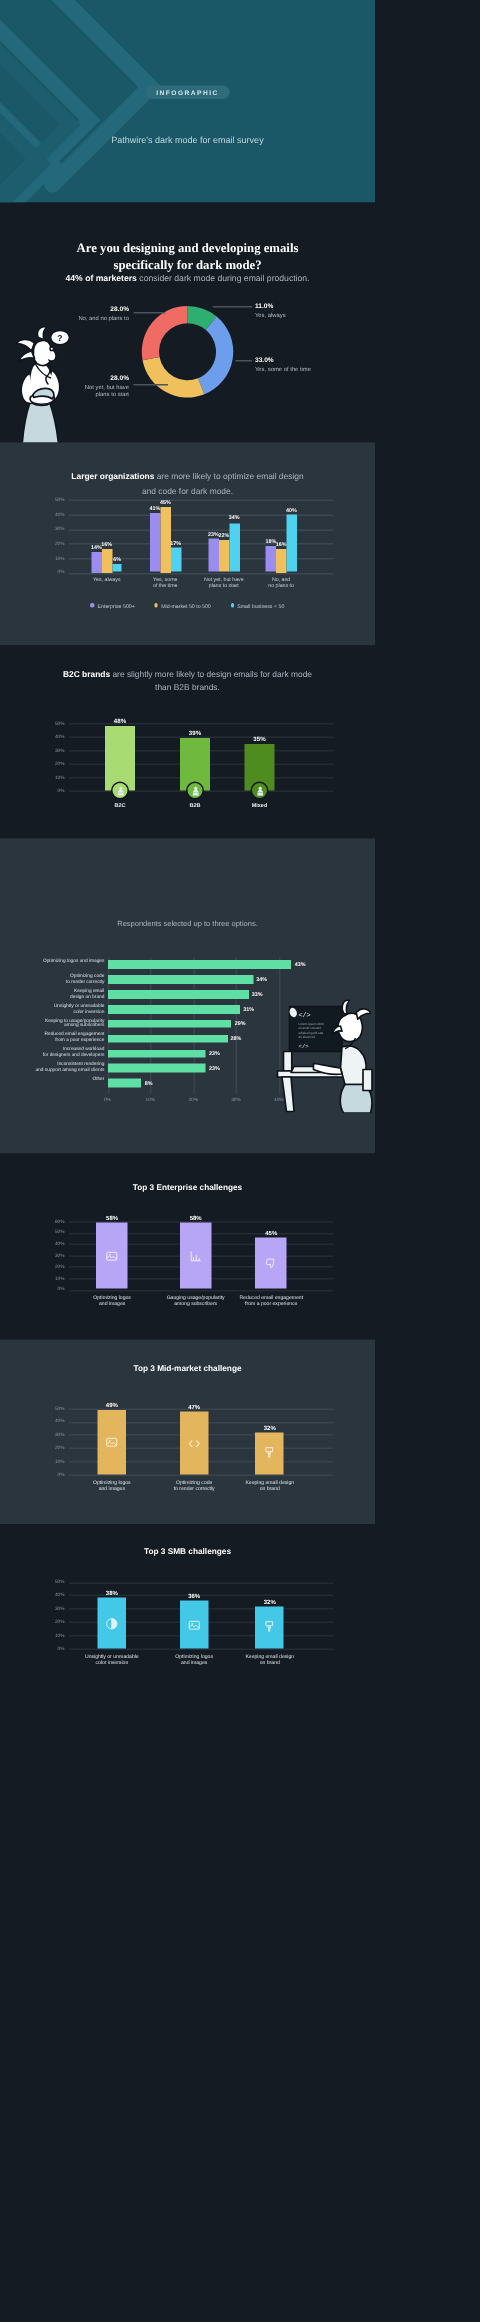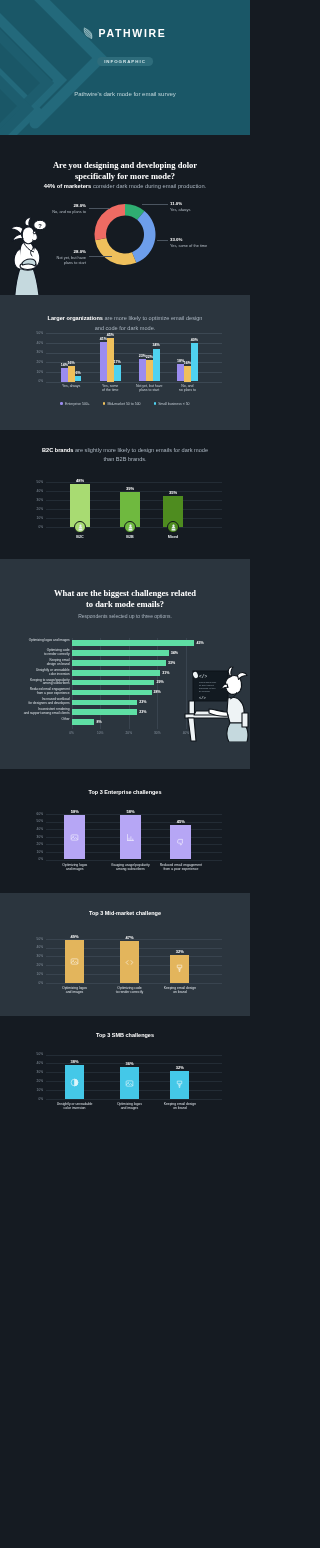--- a/index.html
+++ b/index.html
@@ -41,40 +41,27 @@
       </g>
       <g stroke="#1d5d6e" stroke-width="10">
         <path d="M-12 24 L47 83 L-12 142"></path>
         <path d="M-20 62 L27 109 L-20 156"></path>
       </g>
       <g stroke="#23697b" stroke-width="11">
         <path d="M12 -30 L100 58 L35 123"></path>
       </g>
     </g>
   </svg>
-  <div class="logo-row">
-    <svg width="11" height="14" viewBox="0 0 22 28">
-      <path d="M2 3 C2 3 13 6 17 14 C20 20 18 26 18 26 C18 26 6 22 3 14 C0.5 8 2 3 2 3 Z" fill="#8fb6bd"></path>
-      <g stroke="#1a5767" stroke-width="1.1" fill="none">
-        <path d="M3.5 5.5 L15.5 17"></path>
-          <path d="M3 9 L15.5 21"></path>
-          <path d="M3.5 13 L16 25"></path>
-        <path d="M6.5 3.5 L16.5 13.5"></path>
-          <path d="M11 5 L18 12.5"></path>
-      </g>
-    </svg>
-    <span class="logo-text">PATHWIRE</span>
-  </div>
   <div class="badge">INFOGRAPHIC</div>
   <div class="hdr-sub">Pathwire's dark mode for email survey</div>
 </div>
 
 <div class="sec bg-dark" style="height:160px">
   <div class="st" style="position:absolute;left:10px;top:24.5px;width:230px;font-size:8.5px">
-    <span>Are you designing and developing dolor</span><br><span>specifically for more mode?</span>
+    <span>Are you designing and developing emails</span><br><span>specifically for dark mode?</span>
   </div>
   <div class="sl" style="position:absolute;left:10px;top:47px;width:230px;font-size:5.75px">
     <b>44% of marketers</b><span> consider dark mode during email production.</span>
   </div>
   <div style="position:absolute;left:0;top:0;width:250px;height:160px">
    <svg width="250" height="160" viewBox="0 0 250 160" style="position:absolute;left:0;top:0">
     <path d="M125.00,69.00 A30.5,30.5 0 0 1 144.44,76.00 L137.11,84.86 A19,19 0 0 0 125.00,80.50 Z" fill="#2fae72"></path>
         <path d="M144.44,76.00 A30.5,30.5 0 0 1 136.23,127.86 L131.99,117.17 A19,19 0 0 0 137.11,84.86 Z" fill="#6d9eeb"></path>
         <path d="M136.23,127.86 A30.5,30.5 0 0 1 95.04,105.22 L106.34,103.06 A19,19 0 0 0 131.99,117.17 Z" fill="#efc05c"></path>
         <path d="M95.04,105.22 A30.5,30.5 0 0 1 125.00,69.00 L125.00,80.50 A19,19 0 0 0 106.34,103.06 Z" fill="#ef6b63"></path>
@@ -244,24 +231,20 @@
       <svg viewBox="0 0 24 24" width="9" height="9">
         <g fill="#e8eef0" stroke="#cfd9dc" stroke-width="0.5">
           <path d="M12 4.2c-1.7 0-2.8 1.3-2.8 2.9 0 1.1.5 2 1.2 2.5-1.9.7-3.1 2.3-3.4 4.4h10c-.3-2.1-1.5-3.7-3.4-4.4.7-.5 1.2-1.4 1.2-2.5 0-1.6-1.1-2.9-2.8-2.9z"></path>
           <path d="M7.4 15.1c-.2 1.5-.4 3-.5 4.6h10.2c-.1-1.6-.3-3.1-.5-4.6z"></path>
         </g>
       </svg>
     </div>
     <div class="catlbl" style="position:absolute;left:148.0px;top:105.0px;width:50px;font-size:3.7px;font-weight:bold;color:#e7ecef">Mixed</div>
   </div>
 <div class="sec bg-slate" style="height:210px">
-    <div class="st" style="position:absolute;left:10px;top:29px;width:230px;font-size:8.5px;line-height:10.5px">
-      <div>What are the biggest challenges related</div>
-      <div>to dark mode emails?</div>
-    </div>
     <div class="sl" style="position:absolute;left:10px;top:54px;width:230px;font-size:5.0px">Respondents selected up to three options.</div>
     <div style="position:absolute;left:71.6px;top:79.3px;width:0.5px;height:90.7px;background:#39444f"></div>
     <div class="axlbl" style="position:absolute;left:63.6px;top:172.0px;width:16px;text-align:center">0%</div>
     <div style="position:absolute;left:100.2px;top:79.3px;width:0.5px;height:90.7px;background:#39444f"></div>
     <div class="axlbl" style="position:absolute;left:92.2px;top:172.0px;width:16px;text-align:center">10%</div>
     <div style="position:absolute;left:128.8px;top:79.3px;width:0.5px;height:90.7px;background:#39444f"></div>
     <div class="axlbl" style="position:absolute;left:120.8px;top:172.0px;width:16px;text-align:center">20%</div>
     <div style="position:absolute;left:157.3px;top:79.3px;width:0.5px;height:90.7px;background:#39444f"></div>
     <div class="axlbl" style="position:absolute;left:149.3px;top:172.0px;width:16px;text-align:center">30%</div>
     <div style="position:absolute;left:185.9px;top:79.3px;width:0.5px;height:90.7px;background:#39444f"></div>

